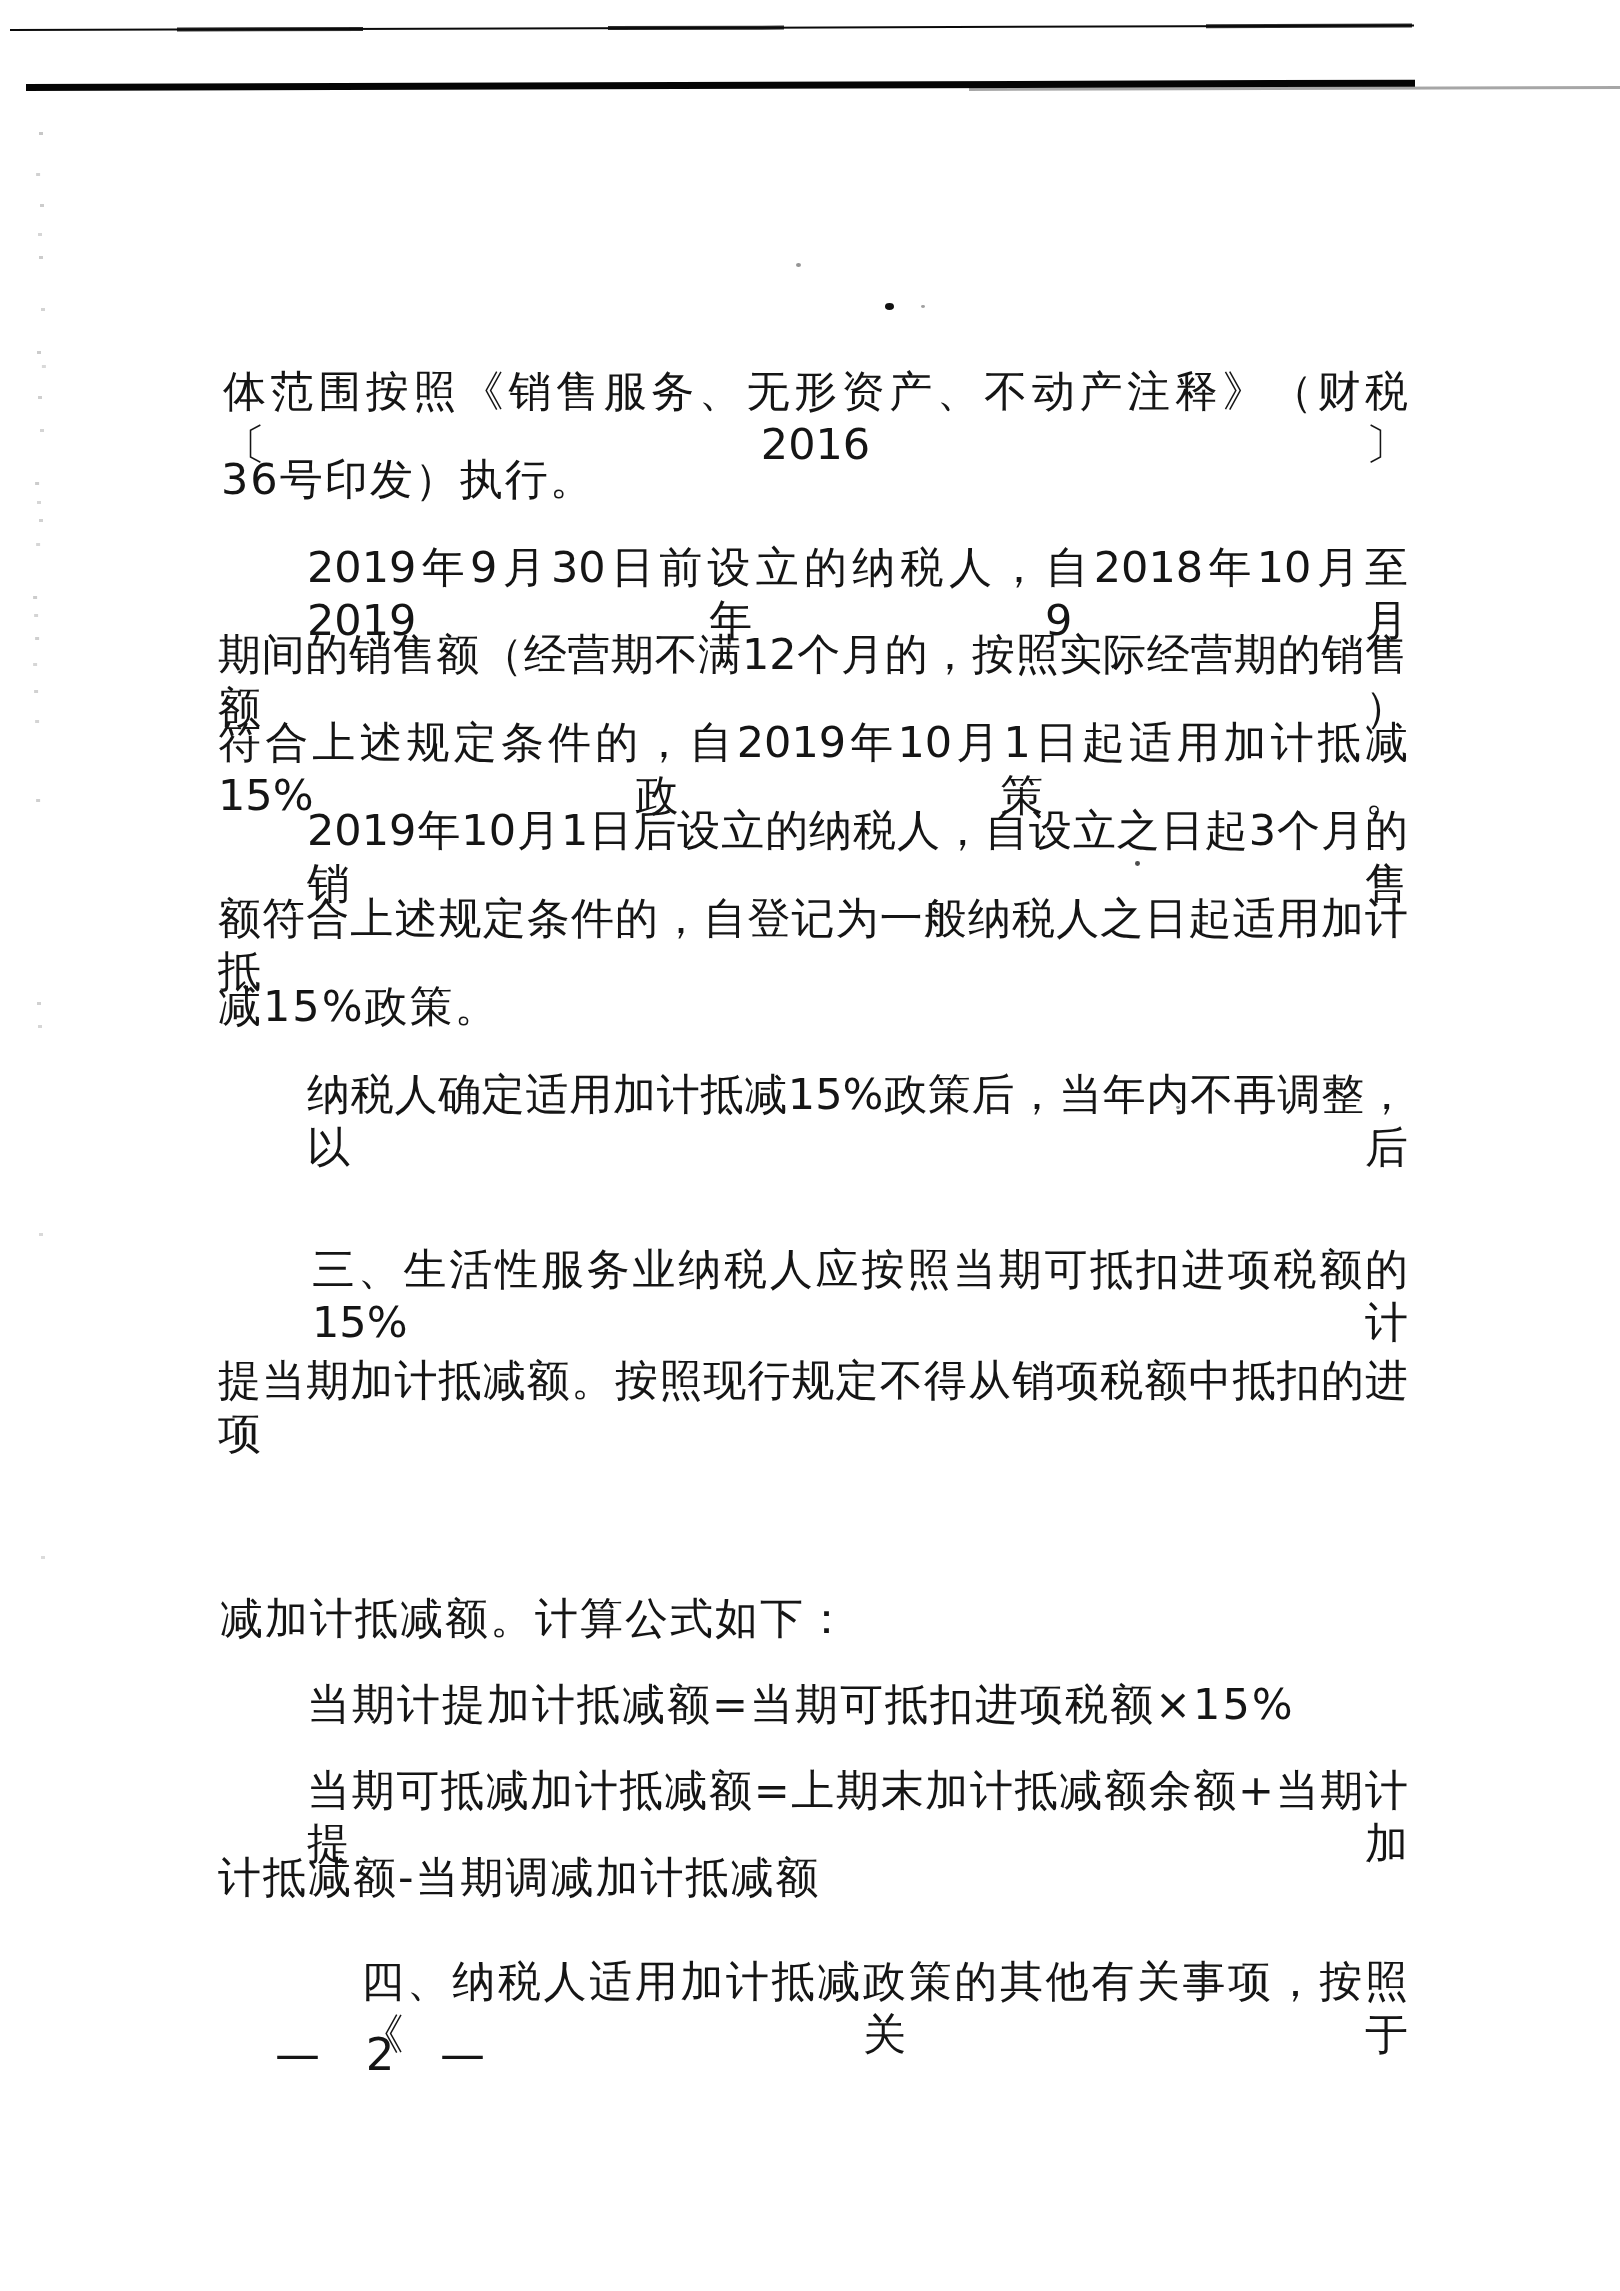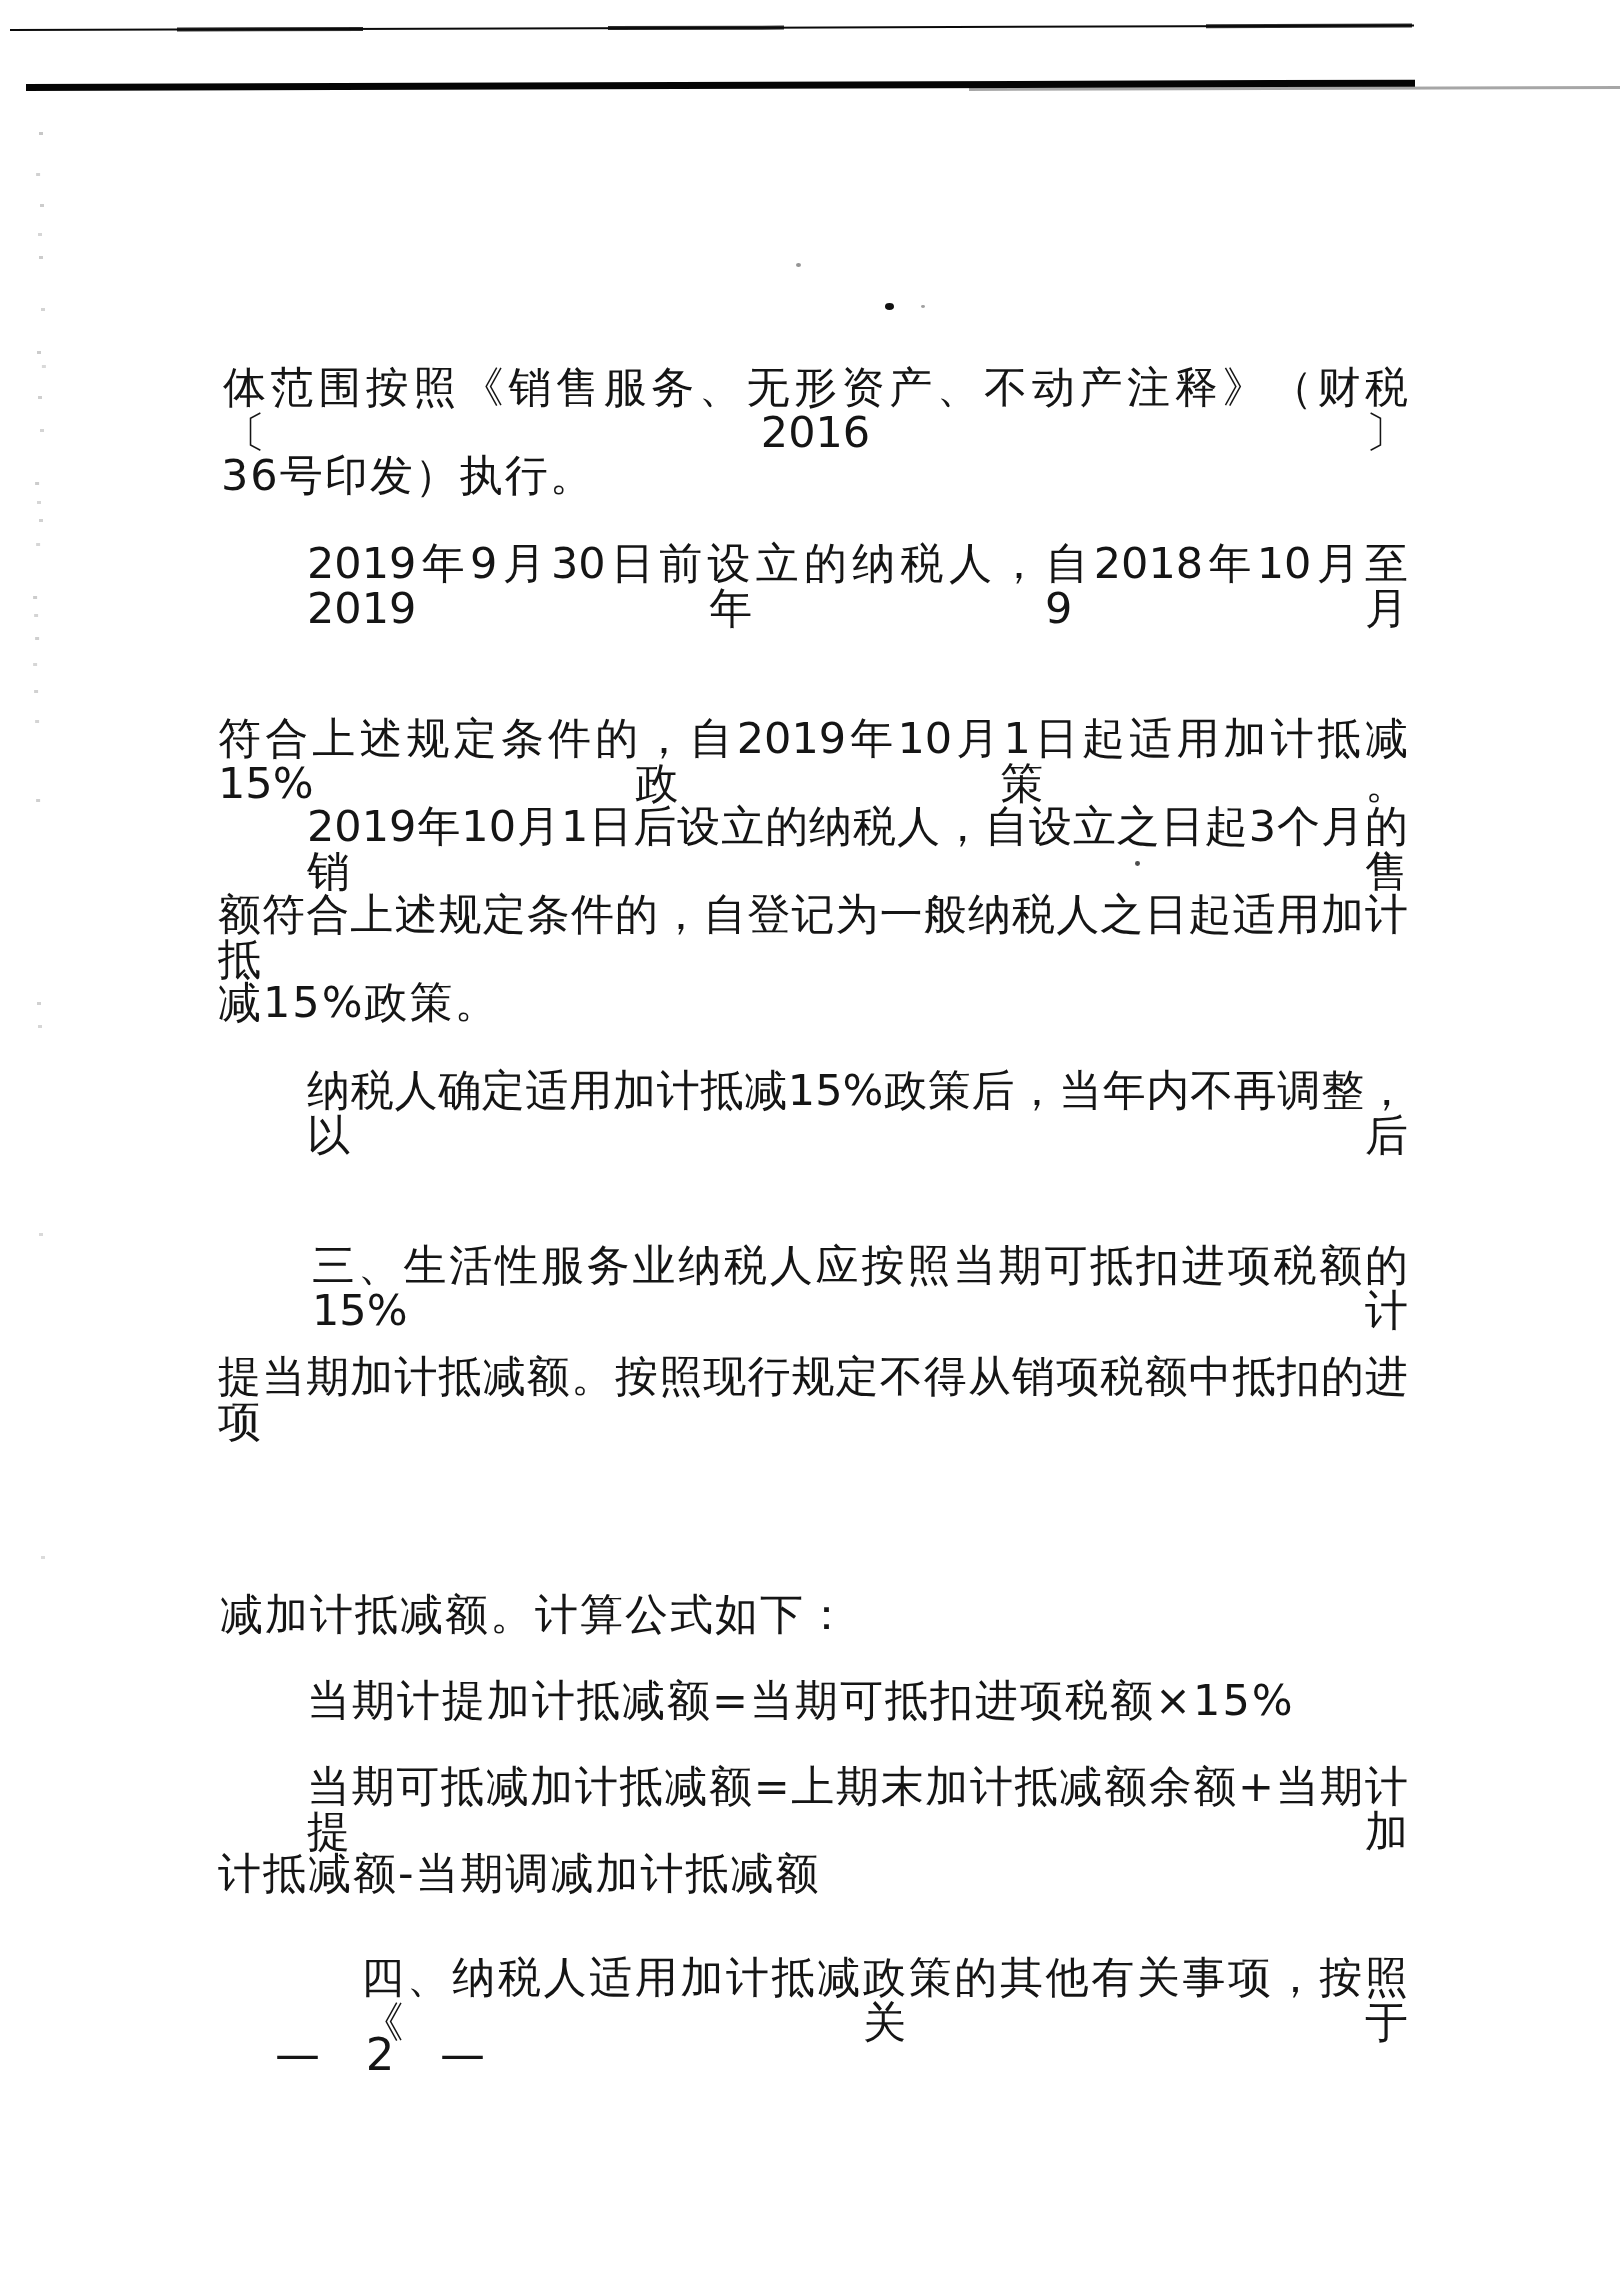--- a/index.html
+++ b/index.html
@@ -90,21 +90,21 @@
   }
   .d1 { left: 885px;  top: 303px;  width: 8.8px; height: 6.9px; }
   .d2 { left: 796px;  top: 263px;  width: 4.9px; height: 3.9px; opacity: 0.45; }
   .d3 { left: 921px;  top: 305px;  width: 3.9px; height: 2.9px; opacity: 0.40; }
   .d4 { left: 1135px; top: 861px;  width: 4.9px; height: 4.9px; opacity: 0.75; }
   .d5 { left: 1176px; top: 1106px; width: 3.9px; height: 2.9px; opacity: 0.45; }
   
   .line {
     position: absolute;
     height: 53px;
-    line-height: 45px;
+    line-height: 53px;
     font-size: 43px;
     letter-spacing: 2px;
     white-space: nowrap;
     color: #151515;
   }
   .fill {
     right: 212px;
     white-space: normal;
     text-align: justify;
     text-align-last: justify;
@@ -136,20 +136,21 @@
   <div class="specks"></div>
   <div class="dot d1"></div>
   <div class="dot d2"></div>
   <div class="dot d3"></div>
   <div class="dot d4"></div>
   <div class="dot d5"></div>
 
   <div class="line fill" style="left:223px; top:365px;">体范围按照《销售服务、无形资产、不动产注释》（财税〔2016〕</div>
   <div class="line" style="left:221px; top:453px;text-align:right;">36号印发）执行。</div>
   <div class="line fill" style="left:307px; top:541px;">2019年9月30日前设立的纳税人，自2018年10月至2019年9月</div>
+  <div class="line fill" style="left:218px; top:628px;">期间的销售额（经营期不满12个月的，按照实际经营期的销售额）</div>
   <div class="line fill" style="left:218px; top:716px;">符合上述规定条件的，自2019年10月1日起适用加计抵减15%政策。</div>
   <div class="line fill" style="left:307px; top:804px;">2019年10月1日后设立的纳税人，自设立之日起3个月的销售</div>
   <div class="line fill" style="left:218px; top:892px;">额符合上述规定条件的，自登记为一般纳税人之日起适用加计抵</div>
   <div class="line" style="left:218px; top:980px;">减15%政策。</div>
   <div class="line fill" style="left:307px; top:1068px;">纳税人确定适用加计抵减15%政策后，当年内不再调整，以后</div>
   <div class="line fill" style="left:312px; top:1243px;">三、生活性服务业纳税人应按照当期可抵扣进项税额的15%计</div>
   <div class="line fill" style="left:218px; top:1330px;margin-top:24px;">提当期加计抵减额。按照现行规定不得从销项税额中抵扣的进项</div>
   <div class="line" style="left:220px; top:1592px;">减加计抵减额。计算公式如下：</div>
   <div class="line" style="left:307px; top:1678px;">当期计提加计抵减额=当期可抵扣进项税额×15%</div>
   <div class="line fill" style="left:307px; top:1764px;">当期可抵减加计抵减额=上期末加计抵减额余额+当期计提加</div>

